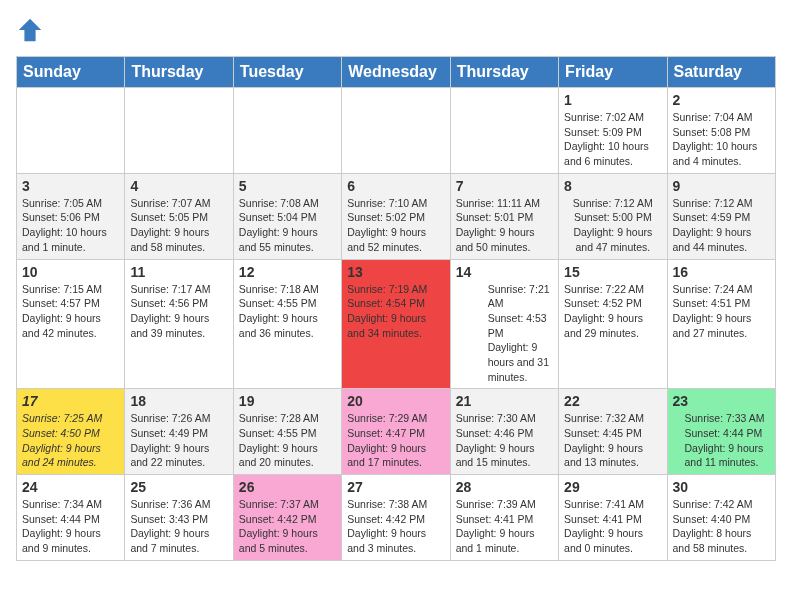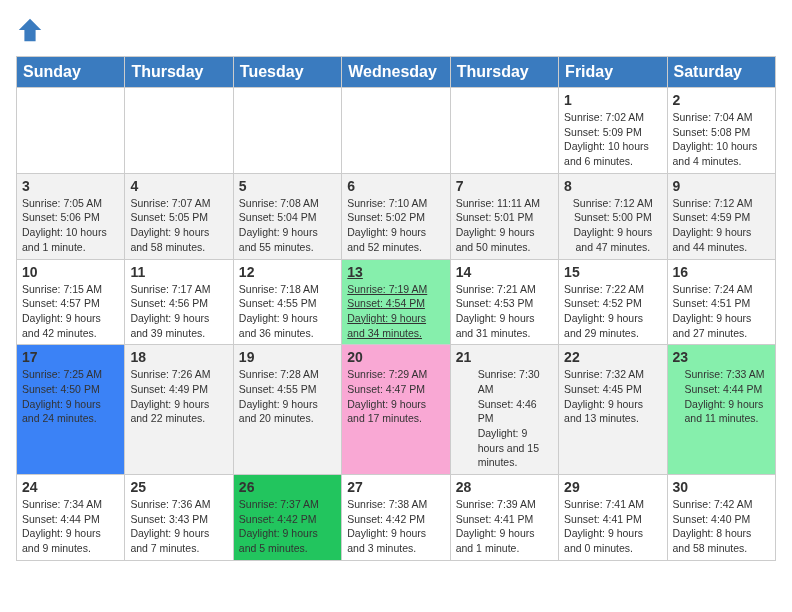--- a/index.html
+++ b/index.html
@@ -204,47 +204,47 @@
           <div class="day-info" style="white-space: pre-line;">Sunrise: 7:17 AM
 Sunset: 4:56 PM
 Daylight: 9 hours and 39 minutes.</div>
         </td>
         <td style="background: rgb(255, 255, 255);">
           <span class="day-num">12</span>
           <div class="day-info" style="white-space: pre-line;">Sunrise: 7:18 AM
 Sunset: 4:55 PM
 Daylight: 9 hours and 36 minutes.</div>
         </td>
-        <td style="background: #86efac; text-decoration: underline;">
+        <td style="background: #ef4444;">
           <span class="day-num">13</span>
           <div class="day-info" style="white-space: pre-line;">Sunrise: 7:19 AM
 Sunset: 4:54 PM
 Daylight: 9 hours and 34 minutes.</div>
         </td>
         <td style="background: rgb(255, 255, 255);">
           <span class="day-num">14</span>
-          <div class="day-info" style="white-space: pre-line;">Sunrise: 7:21 AM
+          <div class="day-info" style="white-space: pre-line; margin-left: 32px;">Sunrise: 7:21 AM
 Sunset: 4:53 PM
 Daylight: 9 hours and 31 minutes.</div>
         </td>
         <td style="background: rgb(255, 255, 255);">
           <span class="day-num">15</span>
           <div class="day-info" style="white-space: pre-line;">Sunrise: 7:22 AM
 Sunset: 4:52 PM
 Daylight: 9 hours and 29 minutes.</div>
         </td>
         <td style="background: rgb(255, 255, 255);">
           <span class="day-num">16</span>
           <div class="day-info" style="white-space: pre-line;">Sunrise: 7:24 AM
 Sunset: 4:51 PM
 Daylight: 9 hours and 27 minutes.</div>
         </td>
       </tr>
       <tr>
-        <td style="background: #3b82f6;">
+        <td style="background: #fde047; font-style: italic;">
           <span class="day-num">17</span>
           <div class="day-info" style="white-space: pre-line;">Sunrise: 7:25 AM
 Sunset: 4:50 PM
 Daylight: 9 hours and 24 minutes.</div>
         </td>
         <td style="background: rgb(242, 242, 242);">
           <span class="day-num">18</span>
           <div class="day-info" style="white-space: pre-line;">Sunrise: 7:26 AM
 Sunset: 4:49 PM
 Daylight: 9 hours and 22 minutes.</div>
@@ -256,21 +256,21 @@
 Daylight: 9 hours and 20 minutes.</div>
         </td>
         <td style="background: #f9a8d4;">
           <span class="day-num">20</span>
           <div class="day-info" style="white-space: pre-line;">Sunrise: 7:29 AM
 Sunset: 4:47 PM
 Daylight: 9 hours and 17 minutes.</div>
         </td>
         <td style="background: rgb(242, 242, 242);">
           <span class="day-num">21</span>
-          <div class="day-info" style="white-space: pre-line; margin-left: 22px;">Sunrise: 7:30 AM
+          <div class="day-info" style="white-space: pre-line;">Sunrise: 7:30 AM
 Sunset: 4:46 PM
 Daylight: 9 hours and 15 minutes.</div>
         </td>
         <td style="background: rgb(242, 242, 242);">
           <span class="day-num">22</span>
           <div class="day-info" style="white-space: pre-line;">Sunrise: 7:32 AM
 Sunset: 4:45 PM
 Daylight: 9 hours and 13 minutes.</div>
         </td>
         <td style="background: #86efac;">
@@ -286,21 +286,21 @@
           <div class="day-info" style="white-space: pre-line;">Sunrise: 7:34 AM
 Sunset: 4:44 PM
 Daylight: 9 hours and 9 minutes.</div>
         </td>
         <td style="background: rgb(255, 255, 255);">
           <span class="day-num">25</span>
           <div class="day-info" style="white-space: pre-line;">Sunrise: 7:36 AM
 Sunset: 3:43 PM
 Daylight: 9 hours and 7 minutes.</div>
         </td>
-        <td style="background: #22c55e;">
+        <td style="background: #f9a8d4;">
           <span class="day-num">26</span>
           <div class="day-info" style="white-space: pre-line;">Sunrise: 7:37 AM
 Sunset: 4:42 PM
 Daylight: 9 hours and 5 minutes.</div>
         </td>
         <td style="background: rgb(255, 255, 255);">
           <span class="day-num">27</span>
           <div class="day-info" style="white-space: pre-line;">Sunrise: 7:38 AM
 Sunset: 4:42 PM
 Daylight: 9 hours and 3 minutes.</div>

